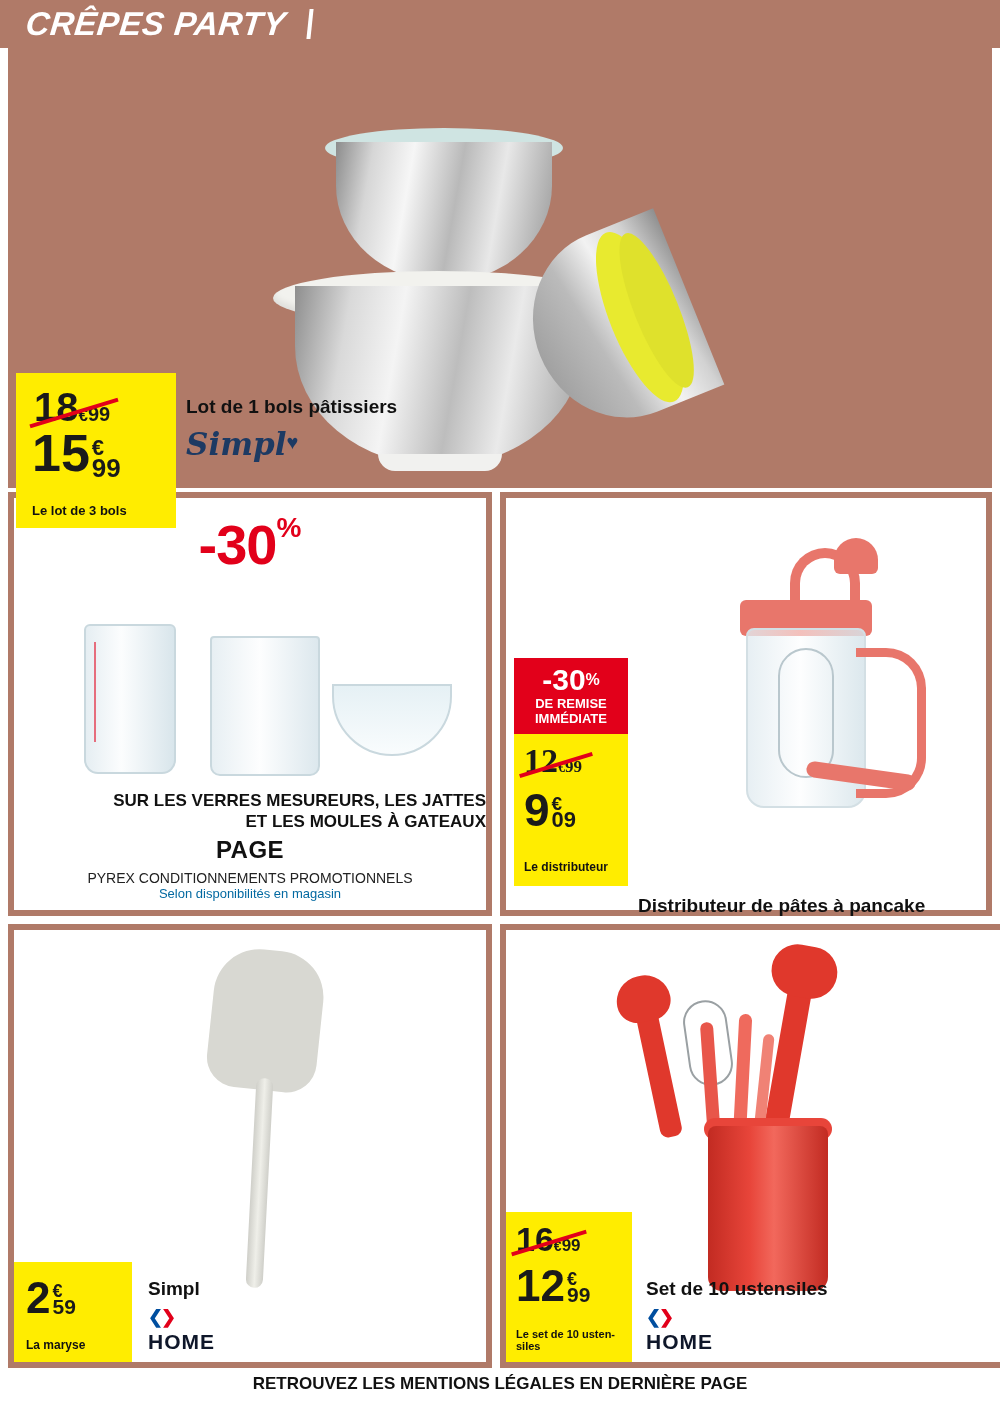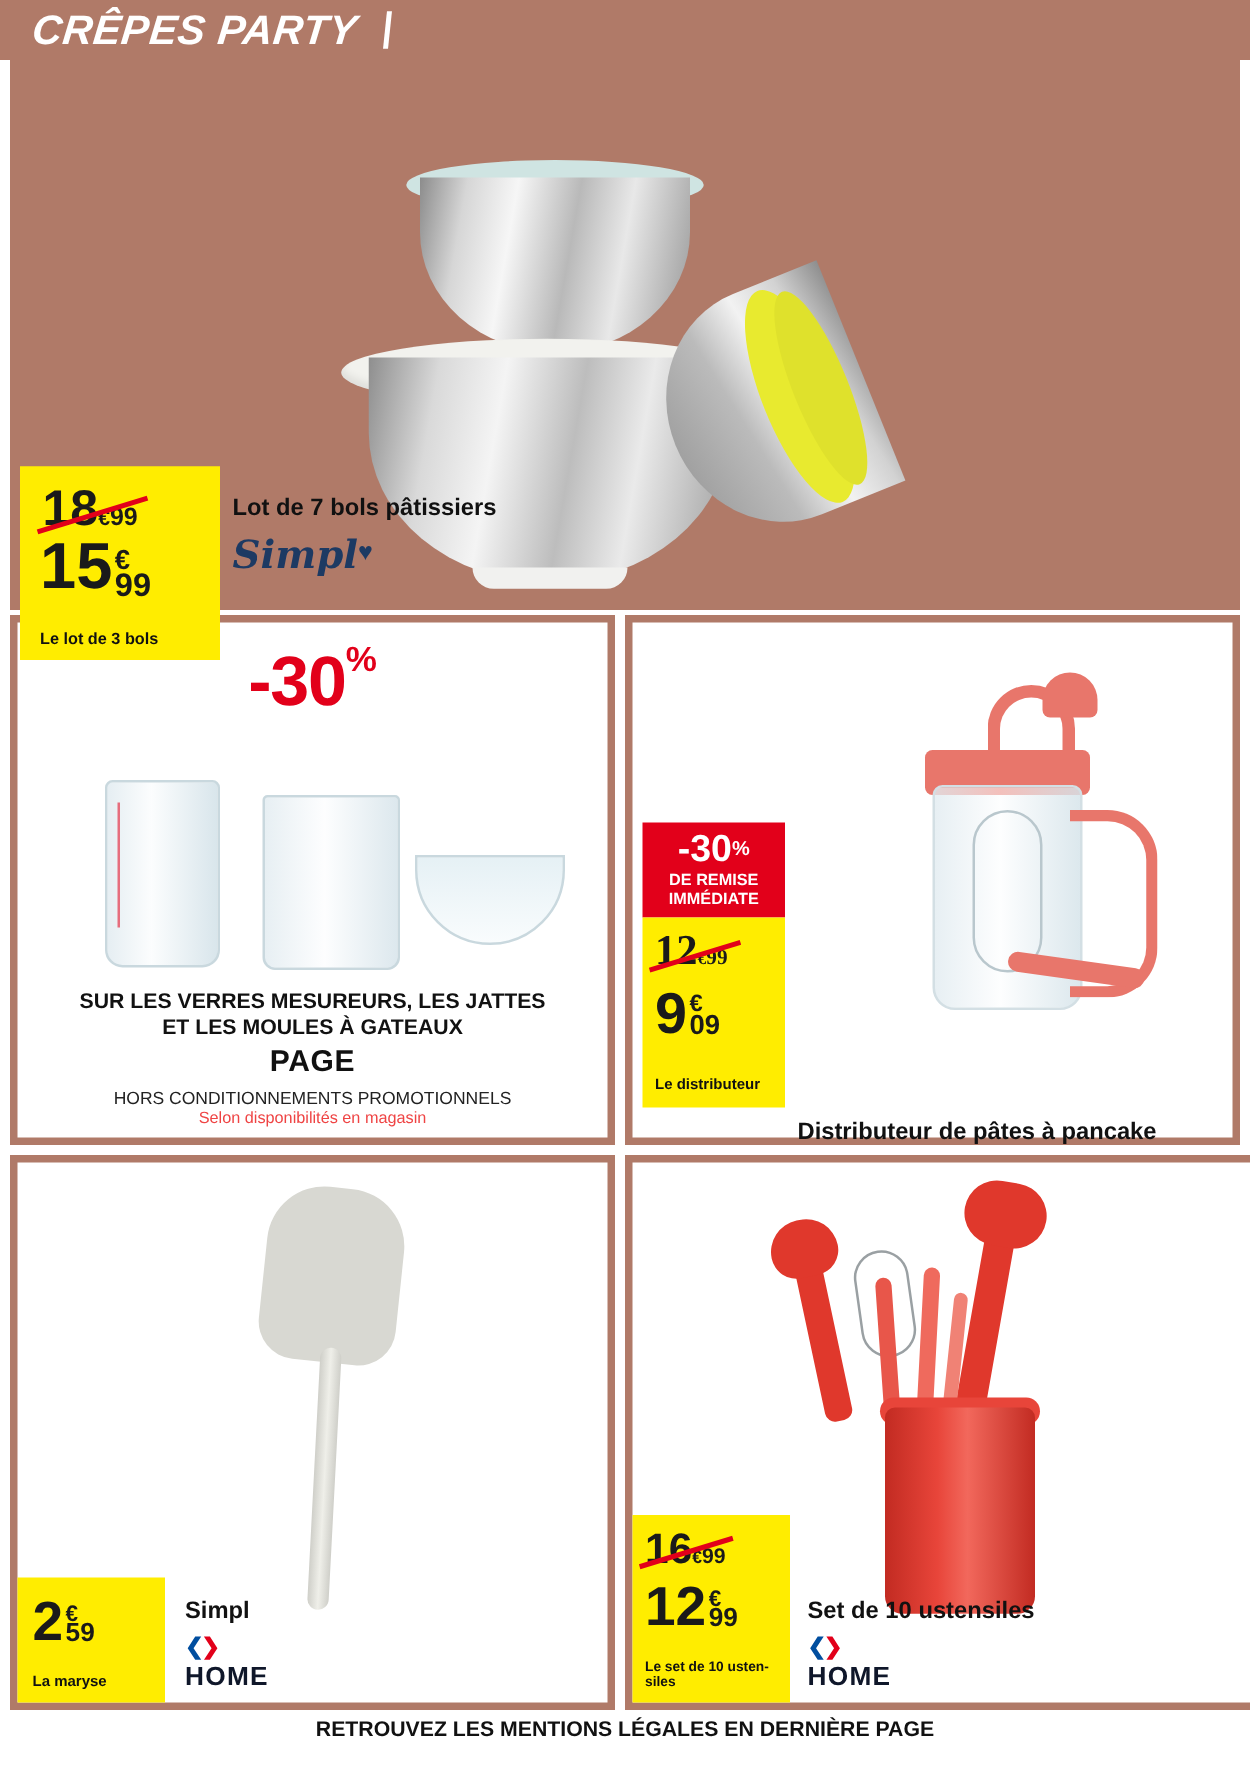--- a/index.html
+++ b/index.html
@@ -179,35 +179,35 @@
   .promo-30 .big { font-size: 56px; letter-spacing: -1px; }
   .promo-30 .pct { font-size: 28px; vertical-align: top; }
   .promo-sub {
     text-align: center;
     color: #e2001a;
     font-weight: bold;
     font-size: 30px;
     letter-spacing: -0.3px;
   }
   .pyrex-legend {
-    text-align: center;
+    text-align: right;
     font-weight: bold;
     font-size: 17px;
     color: #111;
     line-height: 21px;
   }
   .pyrex-brand {
     text-align: center; font-weight: bold; font-size: 24px; color: #111;
     letter-spacing: 0.5px;
   }
   .pyrex-small {
     text-align: center; font-size: 14px; color: #222;
   }
   .pyrex-small2 {
-    text-align: center; font-size: 13px; color: #ef4444;
+    text-align: center; font-size: 13px; color: #0369a1;
   }
 
   
   .glass-row {
     position: absolute; left: 0; top: 118px; width: 100%; height: 160px;
   }
   .jug {
     position: absolute; left: 70px; top: 8px;
     width: 92px; height: 150px;
     background: linear-gradient(90deg, rgba(225,235,240,.85), rgba(250,252,253,.65) 40%, rgba(210,225,232,.85));
@@ -388,21 +388,21 @@
           <span class="main">15</span><span style="display:inline-block; vertical-align:top; line-height:1; margin-left:2px;">
             <span class="eur" style="display:block; margin-top:6px;">€</span>
             <span class="cents" style="display:block; margin-top:-4px;">99</span>
           </span>
         </span>
       </div>
       <div class="price-caption" style="position:absolute; left:16px; top:130px;">Le lot de 3 bols</div>
     </div>
 
     <div style="position:absolute; left:178px; top:348px;">
-      <div class="prod-name">Lot de 7 bols pâtissiers</div>
+      <div class="prod-name">Lot de 1 bols pâtissiers</div>
       <div style="margin-top:8px;">
         <span class="simpl-logo">Simpl</span><span class="heart">♥</span>
       </div>
     </div>
   </div>
 
   <div class="cell cell-pyrex">
     <div class="pyrex-inner">
       <div style="position:absolute; left:0; top:14px; width:100%;">
         <div class="promo-30">
@@ -413,21 +413,21 @@
       <div class="glass-row">
         <div class="jug"></div>
         <div class="beaker"></div>
         <div class="glassbowl"></div>
       </div>
 
       <div style="position:absolute; left:0; top:292px; width:100%;">
         <div class="pyrex-legend">SUR LES VERRES MESUREURS, LES JATTES</div>
         <div class="pyrex-legend">ET LES MOULES À GATEAUX</div>
         <div class="pyrex-brand" style="margin-top:4px;">PAGE</div>
-        <div class="pyrex-small" style="margin-top:6px;">HORS CONDITIONNEMENTS PROMOTIONNELS</div>
+        <div class="pyrex-small" style="margin-top:6px;">PYREX CONDITIONNEMENTS PROMOTIONNELS</div>
         <div class="pyrex-small2">Selon disponibilités en magasin</div>
       </div>
     </div>
   </div>
 
   <div class="cell cell-distrib">
     <div style="position:relative; width:100%; height:100%;">
       <div class="distrib-art">
         <div class="d-crank"></div>
         <div class="d-knob"></div>

